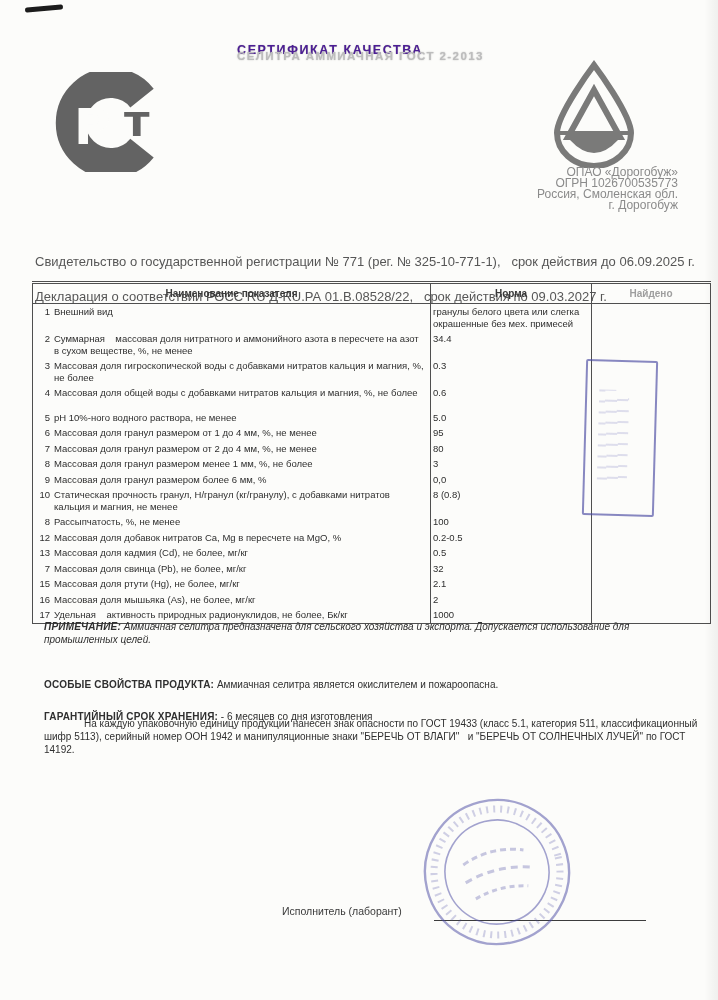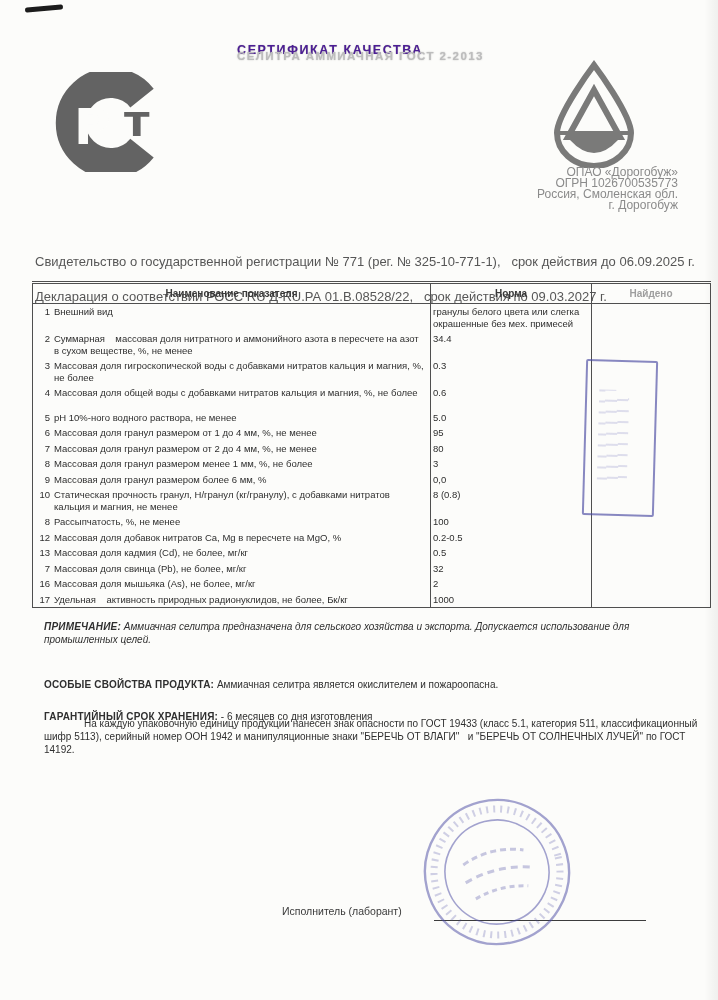--- a/index.html
+++ b/index.html
@@ -256,20 +256,30 @@
               <span class="num">7</span>
               <span class="txt">Массовая доля свинца (Pb), не более, мг/кг</span>
             </div>
           </td>
           <td class="norm-cell">32</td>
           <td></td>
         </tr>
         <tr>
           <td>
             <div class="name-cell">
+              <span class="num">15</span>
+              <span class="txt">Массовая доля ртути (Hg), не более, мг/кг</span>
+            </div>
+          </td>
+          <td class="norm-cell">2.1</td>
+          <td></td>
+        </tr>
+        <tr>
+          <td>
+            <div class="name-cell">
               <span class="num">16</span>
               <span class="txt">Массовая доля мышьяка (As), не более, мг/кг</span>
             </div>
           </td>
           <td class="norm-cell">2</td>
           <td></td>
         </tr>
         <tr>
           <td>
             <div class="name-cell">

